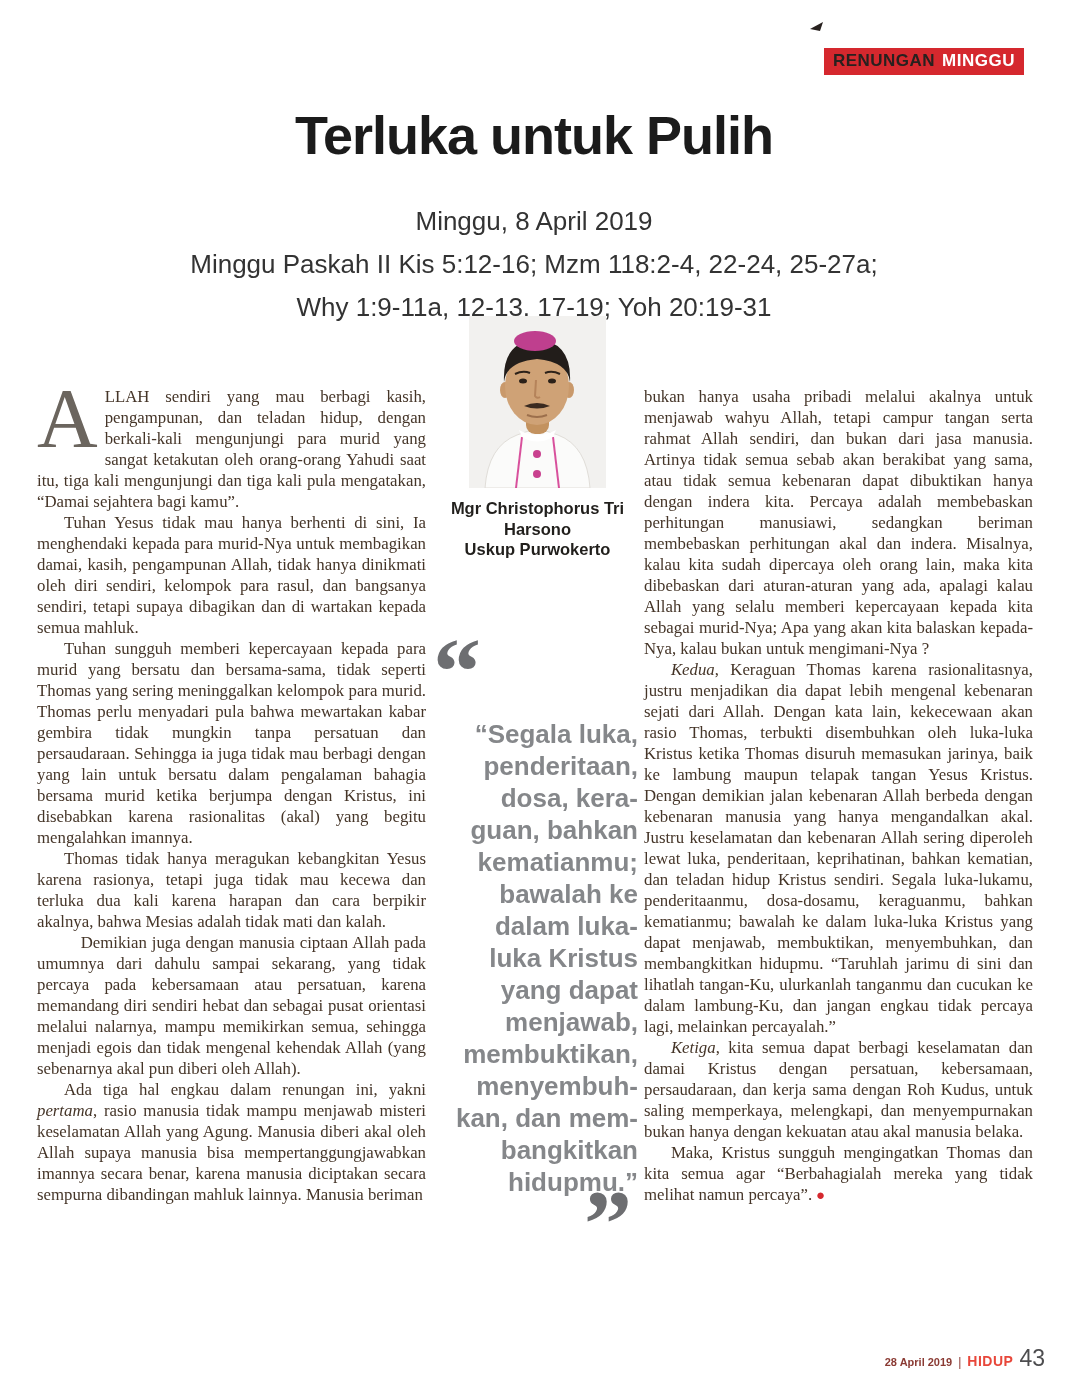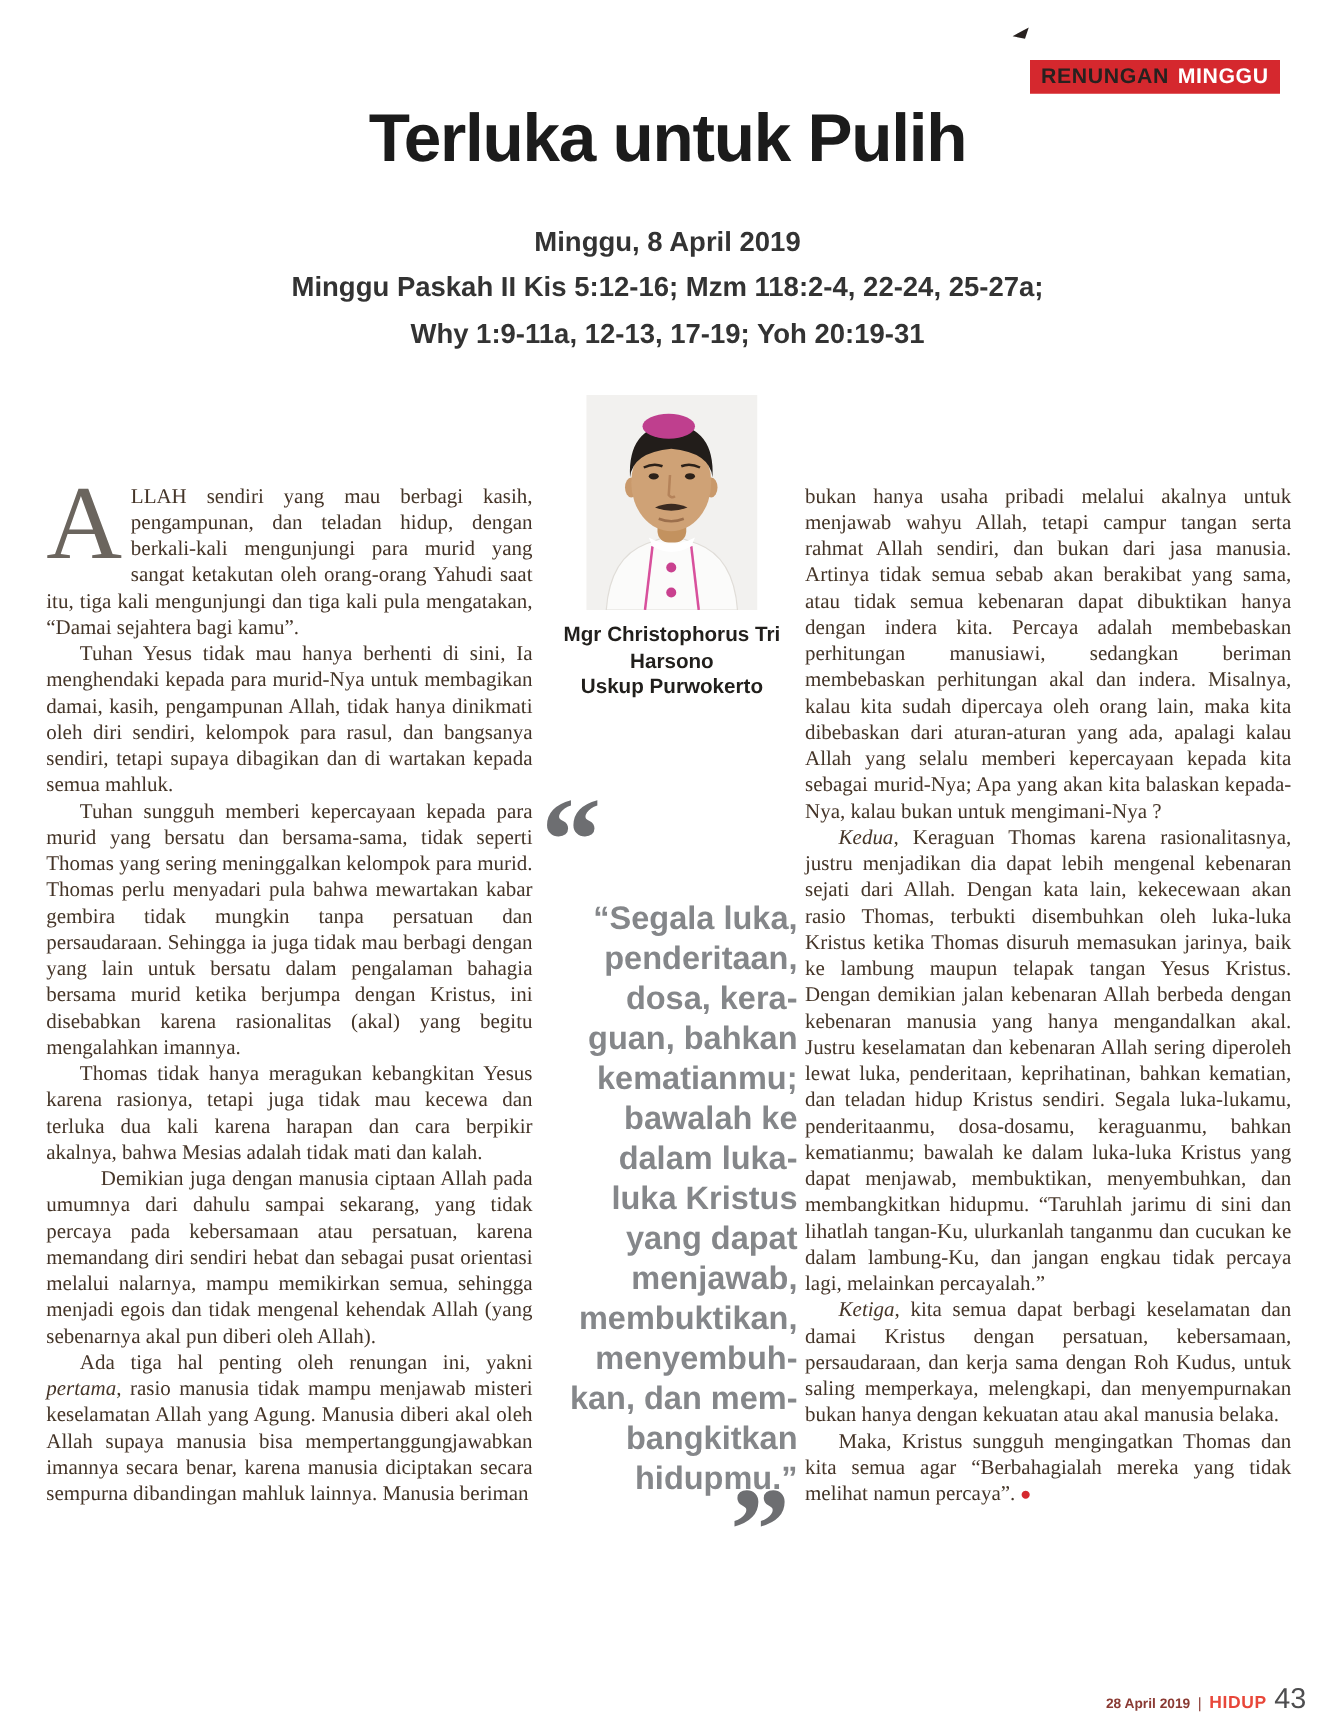--- a/index.html
+++ b/index.html
@@ -26,31 +26,31 @@
     display: flex; gap: 7px; align-items: baseline;
     padding: 3px 9px 4px 9px;
     font-family: "Liberation Sans", sans-serif;
     font-weight: bold; font-size: 17px; letter-spacing: .5px; margin-top: 40px;
   }
   .badge .dark  { color: #28211f; }
   .badge .light { color: #ffffff; }
 
   
   .headline {
-    position: absolute; top: 80px; left: 0; width: 100%;
+    position: absolute; top: 104px; left: 0; width: 100%;
     text-align: center;
     font-family: "Liberation Sans", sans-serif;
     color: #1b1b1b;
   }
   .headline h1 {
     margin: 0 0 34px 0;
     font-size: 54px; font-weight: bold; letter-spacing: -1px;
   }
   .deck {
-    font-size: 22px; font-weight: bold; color: #333333;
+    font-size: 26px; font-weight: normal; color: #333333;
     line-height: 1.65;
   }
 
   
   .col { position: absolute; top: 386px; width: 389px; }
   .col-left  { left: 37px; }
   .col-right { left: 644px; }
   .body-par {
     margin: 0;
     font-size: 16.8px; line-height: 21px;
@@ -138,21 +138,21 @@
       <div>Why 1:9-11a, 12-13, 17-19; Yoh 20:19-31</div>
     </div>
   </div>
 
   <div class="col col-left" id="col-left">
       <p class="body-par"><span class="dropcap">A</span><span>LLAH sendiri yang mau berbagi kasih, pengampunan, dan teladan hidup, dengan berkali-kali mengunjungi para murid yang sangat ketakutan oleh orang-orang Yahudi saat itu, tiga kali mengunjungi dan tiga kali pula mengatakan, “Damai sejahtera bagi kamu”.</span></p>
       <p class="body-par indent"><span>Tuhan Yesus tidak mau hanya berhenti di sini, Ia menghendaki kepada para murid-Nya untuk membagikan damai, kasih, pengampunan Allah, tidak hanya dinikmati oleh diri sendiri, kelompok para rasul, dan bangsanya sendiri, tetapi supaya dibagikan dan di wartakan kepada semua mahluk.</span></p>
       <p class="body-par indent"><span>Tuhan sungguh memberi kepercayaan kepada para murid yang bersatu dan bersama-sama, tidak seperti Thomas yang sering meninggalkan kelompok para murid. Thomas perlu menyadari pula bahwa mewartakan kabar gembira tidak mungkin tanpa persatuan dan persaudaraan. Sehingga ia juga tidak mau berbagi dengan yang lain untuk bersatu dalam pengalaman bahagia bersama murid ketika berjumpa dengan Kristus, ini disebabkan karena rasionalitas (akal) yang begitu mengalahkan imannya.</span></p>
       <p class="body-par indent"><span>Thomas tidak hanya meragukan kebangkitan Yesus karena rasionya, tetapi juga tidak mau kecewa dan terluka dua kali karena harapan dan cara berpikir akalnya, bahwa Mesias adalah tidak mati dan kalah.</span></p>
       <p class="body-par deep-indent"><span>Demikian juga dengan manusia ciptaan Allah pada umumnya dari dahulu sampai sekarang, yang tidak percaya pada kebersamaan atau persatuan, karena memandang diri sendiri hebat dan sebagai pusat orientasi melalui nalarnya, mampu memikirkan semua, sehingga menjadi egois dan tidak mengenal kehendak Allah (yang sebenarnya akal pun diberi oleh Allah).</span></p>
-      <p class="body-par indent"><span>Ada tiga hal penting oleh renungan ini, yakni </span><em>pertama</em><span>, rasio manusia tidak mampu menjawab misteri keselamatan Allah yang Agung. Manusia diberi akal oleh Allah supaya manusia bisa mempertanggungjawabkan imannya secara benar, karena manusia diciptakan secara sempurna dibandingan mahluk lainnya. Manusia beriman</span></p>
+      <p class="body-par indent"><span>Ada tiga hal engkau dalam renungan ini, yakni </span><em>pertama</em><span>, rasio manusia tidak mampu menjawab misteri keselamatan Allah yang Agung. Manusia diberi akal oleh Allah supaya manusia bisa mempertanggungjawabkan imannya secara benar, karena manusia diciptakan secara sempurna dibandingan mahluk lainnya. Manusia beriman</span></p>
     </div>
 
   <div class="col-mid">
     <svg class="photo" viewBox="0 0 137 172">
       <rect width="137" height="172" fill="#f2f1ef"></rect>
       <path d="M16 172 Q19 130 48 119 L68 112 L89 119 Q118 130 121 172 Z" fill="#fbfbfa" stroke="#e0ddd8" stroke-width="1"></path>
       <path d="M53 121 L47 172" stroke="#d8509c" stroke-width="2" fill="none"></path>
       <path d="M84 121 L90 172" stroke="#d8509c" stroke-width="2" fill="none"></path>
       <rect x="57" y="96" width="23" height="22" rx="9" fill="#c3925f"></rect>
       <path d="M50 114 Q68 124 87 114 L84 121 Q68 130 53 121 Z" fill="#ffffff"></path>

